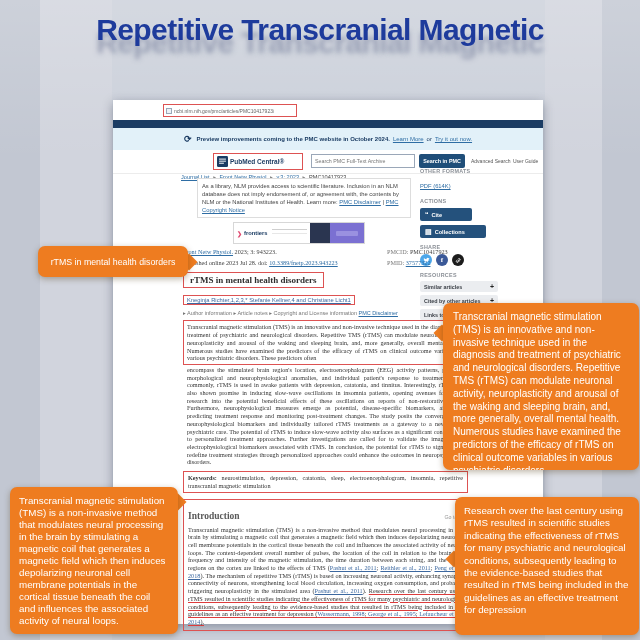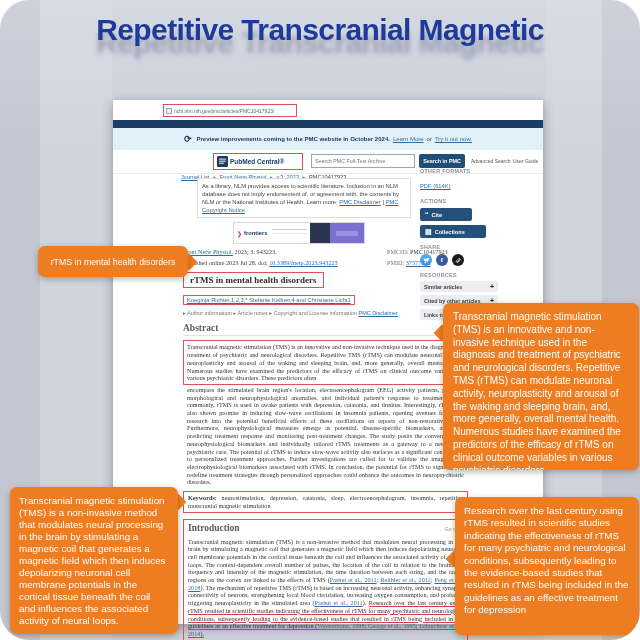--- a/index.html
+++ b/index.html
@@ -2,21 +2,20 @@
 <html><head>
 <meta charset="utf-8">
 <style>
   * { box-sizing: border-box; margin: 0; padding: 0; }
   html,body { width:640px; height:640px; }
   body { font-family:"Liberation Sans",sans-serif; }
   .poster { position:relative; width:640px; height:640px; overflow:hidden;
     background:
       linear-gradient(180deg, rgba(255,255,255,.18), rgba(255,255,255,0) 25%),
       linear-gradient(90deg,#c2c7d2 0,#c2c7d2 40px,#d1d4dd 40px,#d1d4dd 112px,#cbd0da 112px,#cbd0da 545px,#d1d4dd 545px,#d1d4dd 602px,#c2c7d2 602px);
-    border-radius: 29px;
   }
   
   .title-wrap { position:absolute; top:13px; left:0; right:0; text-align:center; }
   .title-line { font-size:30px; font-weight:bold; letter-spacing:-0.6px; line-height:34px;
     color:#1e3b9c; text-shadow:0 13px 5px rgba(95,105,140,.5); }
   
   .card { position:absolute; left:113px; top:100px; width:430px; height:524px; background:#fff;
     box-shadow:0 3px 10px rgba(40,50,70,.4); }
   .urlrow { position:absolute; top:0; left:0; right:0; height:20px; background:#fff; }
   .urlbox { position:absolute; left:50px; top:4px; width:134px; height:13px; border:1.5px solid #dd5252;
@@ -81,21 +80,21 @@
   .sechead { margin-top:7px; display:flex; justify-content:space-between; align-items:baseline;
     border-bottom:1px solid #e3e3e3; padding-bottom:2px; }
   .sechead h2 { font-family:"Liberation Serif",serif; font-size:9.5px; font-weight:bold; color:#5a5a5a; }
   .goto { font-size:5.3px; color:#999; }
   .goto .ga { color:#2e6da4; }
   .serif { font-family:"Liberation Serif",serif; font-size:6.2px; line-height:7.7px; color:#333; text-align:justify; }
   .abs-box1 { margin-top:4px; border:1.5px solid #dd5252; padding:2px 3px; }
   .abs-p2 { padding:1px 4px 0 4px; }
   .kw-box { margin-top:5px; border:1.5px solid #dd5252; padding:2px 4px; }
   .intro-sec { margin-top:6px; border:1.5px solid #dd5252; padding:1px 4px 4px 4px; }
-  .intro-sec .sechead { margin-top:2px; border-bottom:none; }
+  .intro-sec .sechead { margin-top:10px; border-bottom:none; }
   .intro-p { margin-top:3px; }
   .tlink { color:#3c68a0; text-decoration:underline; }
   .hl { text-decoration:underline; text-decoration-color:#dd3c3c; }
   .hl .tlink { text-decoration:underline; text-decoration-color:#dd3c3c; }
   
   .callout { position:absolute; background:#ee7c20; border-radius:7px; color:#fff;
     box-shadow:0 2px 6px rgba(70,45,10,.35); z-index:5; overflow:hidden; }
   .pt { position:absolute; width:12px; height:12px; background:#ee7c20; transform:rotate(45deg); z-index:4; }
   .co-1 { left:38px; top:246px; width:150px; height:31px; display:flex; align-items:center;
     justify-content:center; font-size:8.8px; white-space:nowrap; }
@@ -232,24 +231,20 @@
       </div>
 
       <div><span class="art-title">rTMS in mental health disorders</span></div>
       <div><span class="authors">Kneginja Richter,1,2,3,* Stefanie Kellner,4 and Christiane Licht1</span></div>
 
       <div class="meta">
         <span>▸ Author information ▸ Article notes ▸ Copyright and License information</span>
         <span class="lnk">PMC Disclaimer</span>
       </div>
 
-      <div class="sechead">
-        <h2>Abstract</h2>
-        <span class="goto"><span>Go to:</span> <span class="ga">▾</span></span>
-      </div>
 
       <div class="abs-box1 serif">Transcranial magnetic stimulation (TMS) is an innovative and non-invasive technique used in the diagnosis and treatment of psychiatric and neurological disorders. Repetitive TMS (rTMS) can modulate neuronal activity, neuroplasticity and arousal of the waking and sleeping brain, and, more generally, overall mental health. Numerous studies have examined the predictors of the efficacy of rTMS on clinical outcome variables in various psychiatric disorders. These predictors often</div>
       <div class="abs-p2 serif">encompass the stimulated brain region's location, electroencephalogram (EEG) activity patterns, potential morphological and neurophysiological anomalies, and individual patient's response to treatment. Most commonly, rTMS is used in awake patients with depression, catatonia, and tinnitus. Interestingly, rTMS has also shown promise in inducing slow-wave oscillations in insomnia patients, opening avenues for future research into the potential beneficial effects of these oscillations on reports of non-restorative sleep. Furthermore, neurophysiological measures emerge as potential, disease-specific biomarkers, aiding in predicting treatment response and monitoring post-treatment changes. The study posits the convergence of neurophysiological biomarkers and individually tailored rTMS treatments as a gateway to a new era in psychiatric care. The potential of rTMS to induce slow-wave activity also surfaces as a significant contribution to personalized treatment approaches. Further investigations are called for to validate the imaging and electrophysiological biomarkers associated with rTMS. In conclusion, the potential for rTMS to significantly redefine treatment strategies through personalized approaches could enhance the outcomes in neuropsychiatric disorders.</div>
 
       <div class="kw-box serif">
         <b>Keywords: </b><span>neurostimulation, depression, catatonia, sleep, electroencephalogram, insomnia, repetitive transcranial magnetic stimulation</span>
       </div>
 
       <div class="intro-sec">
         <div class="sechead">

